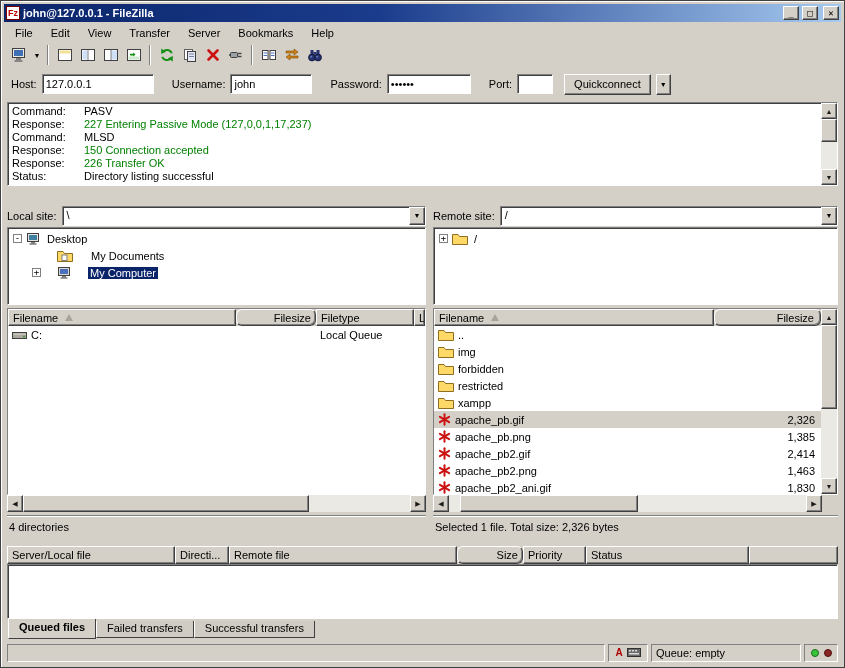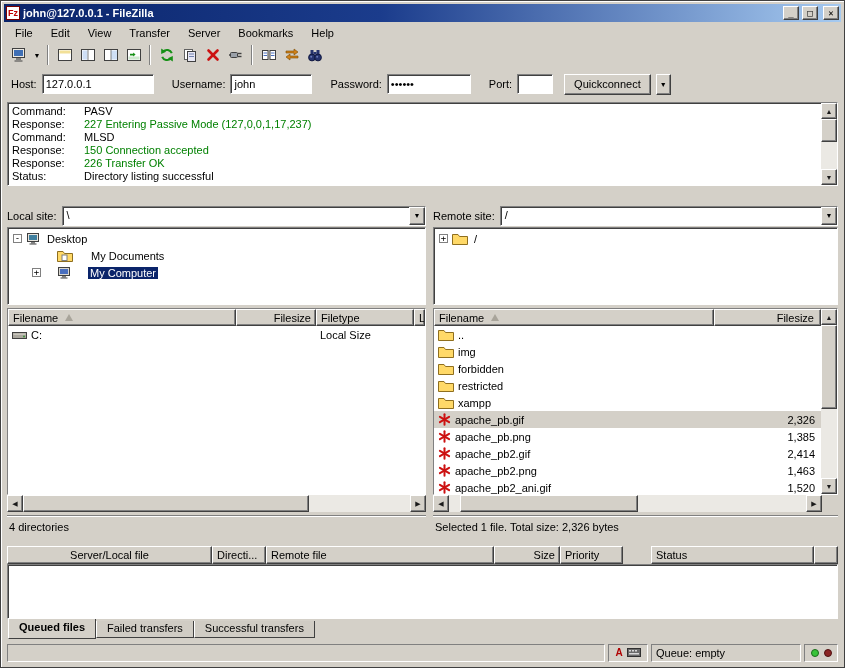--- a/index.html
+++ b/index.html
@@ -74,32 +74,32 @@
   .tree-label.selected { background:#0a246a; color:#fff; }
 
   .list-block { position:relative; overflow:hidden; display:flex; flex-direction:column; }
   .list-hdr { flex:0 0 17px; display:flex; background:#d4d0c8; }
   .hdr-cell { padding:1px 4px; display:flex; align-items:center; white-space:nowrap; overflow:hidden; }
   .sort-asc { width:0; height:0; border-left:4px solid transparent; border-right:4px solid transparent; border-bottom:7px solid #a8a49a; margin-left:7px; }
   .list-body { flex:1; background:#fff; overflow:hidden; }
   .file-row { height:17px; display:flex; align-items:center; }
   .file-row.sel { background:#d4d0c8; }
   .cell { padding:0 4px; white-space:nowrap; overflow:hidden; display:flex; align-items:center; gap:4px; }
-  .num { justify-content:flex-end; }
+  .num { justify-content:flex-end;border-radius:6px; }
   .lc1{width:228px; flex:none;} .lc2{width:80px; flex:none;} .lc3{width:98px; flex:none;} .lc4{flex:1;}
   .rc1{width:280px; flex:none;} .rc2{flex:1; padding-right:6px;}
   .with-vscroll .list-hdr, .with-vscroll .list-body { margin-right:16px; }
   .lists-wrap { flex:0 0 187px; display:flex; flex-direction:column; }
 
   .status-line { flex:0 0 23px; padding:5px 2px 0; border-top:1px solid #808080; box-shadow: inset 0 1px 0 #ffffff; margin-top:3px; white-space:nowrap; overflow:hidden; }
 
   
   .queue-section { flex:1; display:flex; flex-direction:column; margin:8px 3px 0; min-height:50px; }
   .queue-hdr { flex:0 0 18px; display:flex; background:#d4d0c8; }
-  .qc1{width:205px;flex:none;justify-content:center;} .qc2{width:54px;flex:none;} .qc3{width:228px;flex:none;} .qc4{width:66px;flex:none; justify-content:flex-end;} .qc5{width:63px;flex:none;} .qc6{width:163px;flex:none;margin-left:28px;} .qc7{flex:1;}
+  .qc1{width:168px;flex:none;} .qc2{width:54px;flex:none;} .qc3{width:228px;flex:none;} .qc4{width:66px;flex:none; justify-content:flex-end;} .qc5{width:63px;flex:none;} .qc6{width:163px;flex:none;} .qc7{flex:1;}
   .queue-body { flex:1; }
 
   
   .tabs-row { flex:0 0 21px; display:flex; align-items:flex-start; padding-left:4px; }
   .tab { background:#d4d0c8; border-left:1px solid #ffffff; border-right:1px solid #404040; border-bottom:1px solid #404040; padding:2px 10px 15px; height:19px; white-space:nowrap; }
   .tab.active { font-weight:bold; height:20px; position:relative; z-index:2; }
   .tab.inactive { margin-top:2px; height:17px; padding-top:1px; background:#d0ccc4; }
 
   
   .statusbar { flex:0 0 24px; display:flex; align-items:center; gap:3px; padding:3px 3px 2px; }
@@ -351,21 +351,21 @@
           <div class="file-row">
             <span class="cell lc1">
               <svg class="icn" width="15" height="12" viewBox="0 0 15 12">
                   <rect x="0.5" y="3.5" width="14" height="6" fill="#aba89f" stroke="#404040"></rect>
                   <rect x="1.5" y="4.5" width="12" height="1.5" fill="#c9c6bd"></rect>
                   <circle cx="12" cy="7.5" r="0.9" fill="#2f8f2f"></circle>
                 </svg>
               <span>C:</span>
             </span>
             <span class="cell lc2 num"></span>
-            <span class="cell lc3">Local Size</span>
+            <span class="cell lc3">Local Queue</span>
             <span class="cell lc4"></span>
           </div>
         </div>
       </div>
       <div class="hscroll-row">
         <div class="hscroll">
           <div class="sb-btn raised">◀</div>
           <div class="hs-track">
               <div class="sb-thumb-h raised" style="left:0;width:74%;"></div>
             </div>
@@ -506,21 +506,21 @@
             <span class="cell rc1">
                 <svg class="icn" width="13" height="13" viewBox="0 0 13 13">
                   <g stroke="#cc1111" stroke-width="2" stroke-linecap="round">
                     <path d="M6.5 1.2 V11.8"></path>
                     <path d="M1.9 3.8 L11.1 9.2"></path>
                     <path d="M1.9 9.2 L11.1 3.8"></path>
                   </g>
                 </svg>
                 <span>apache_pb2_ani.gif</span>
               </span>
-            <span class="cell rc2 num">1,520</span>
+            <span class="cell rc2 num">1,830</span>
           </div>
         </div>
         <div class="vscroll">
           <div class="sb-btn raised">▲</div>
           <div class="sb-track">
               <div class="sb-thumb-v raised" style="top:0;height:55%;"></div>
             </div>
           <div class="sb-btn raised">▼</div>
         </div>
       </div>

